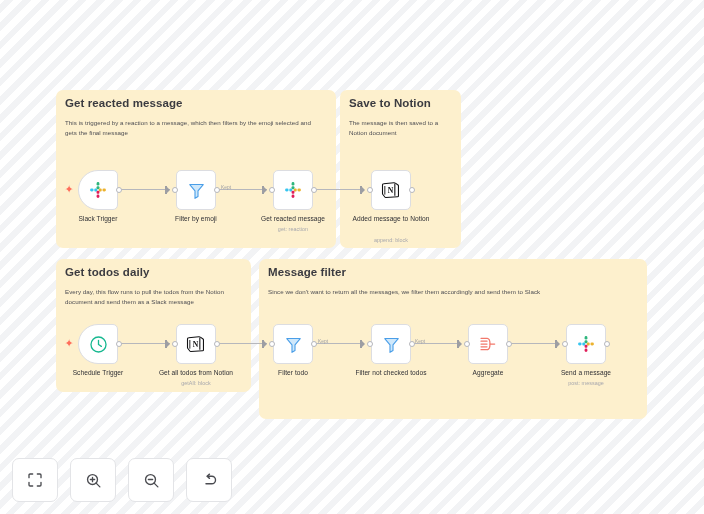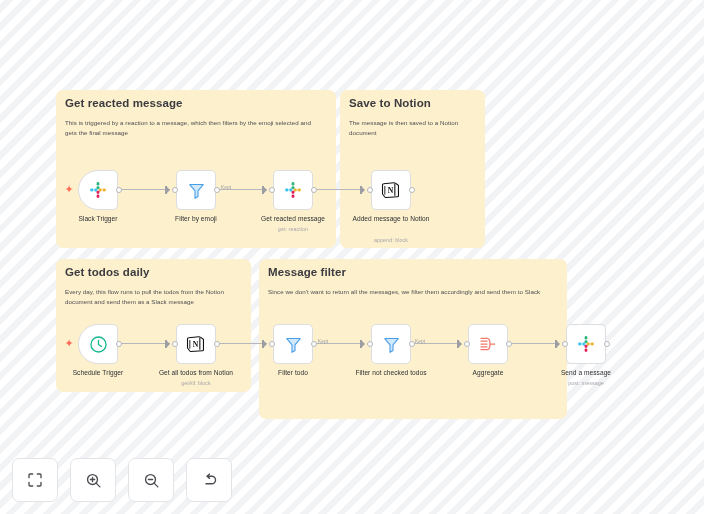--- a/index.html
+++ b/index.html
@@ -156,31 +156,31 @@
 </head>
 <body>
 
 <div class="canvas">
 
   <div class="note" style="left:56px;top:90px;width:280px;height:158px;">
     <div class="note-title">Get reacted message</div>
     <div class="note-desc">This is triggered by a reaction to a message, which then filters by the emoji selected and gets the final message</div>
   </div>
 
-  <div class="note" style="left:340px;top:90px;width:145px;height:158px;">
+  <div class="note" style="left:340px;top:90px;width:121px;height:158px;">
     <div class="note-title">Save to Notion</div>
     <div class="note-desc">The message is then saved to a Notion document</div>
   </div>
 
   <div class="note" style="left:56px;top:259px;width:195px;height:133px;">
     <div class="note-title">Get todos daily</div>
     <div class="note-desc">Every day, this flow runs to pull the todos from the Notion document and send them as a Slack message</div>
   </div>
 
-  <div class="note" style="left:259px;top:259px;width:308px;height:160px;padding-left:42px;">
+  <div class="note" style="left:259px;top:259px;width:388px;height:160px;padding-left:42px;">
     <div class="note-title">Message filter</div>
     <div class="note-desc">Since we don't want to return all the messages, we filter them accordingly and send them to Slack</div>
   </div>
 
   <div class="edge" style="left:105px;top:189px;width:65px;"></div>
   <div class="edge" style="left:202px;top:189px;width:65px;"></div>
   <div class="edge-label" style="left:221px;top:185px;">Kept</div>
   <div class="edge" style="left:299px;top:189px;width:65px;"></div>
 
   <div class="edge" style="left:105px;top:343px;width:65px;"></div>

